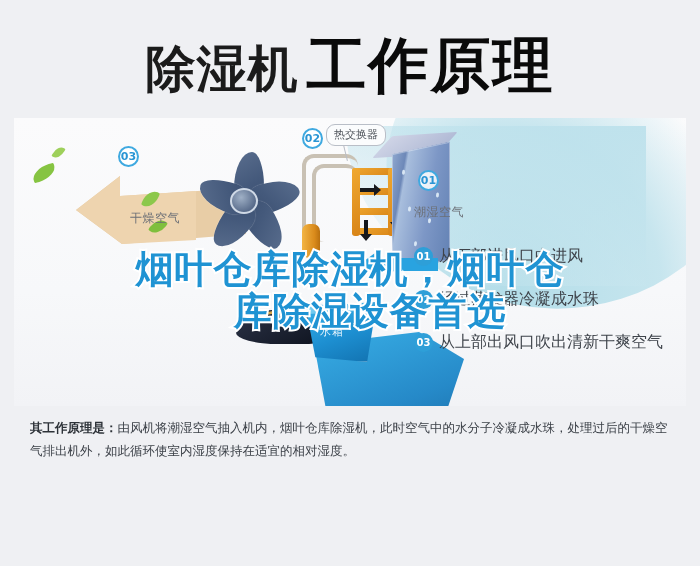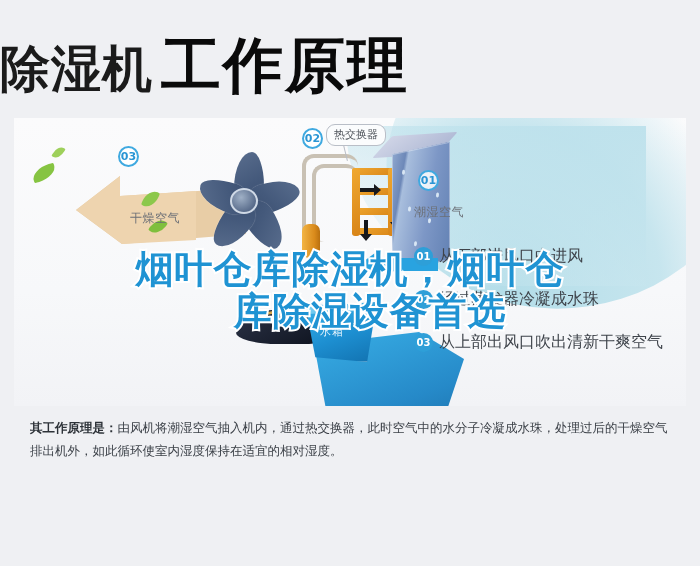--- a/index.html
+++ b/index.html
@@ -12,20 +12,21 @@
   #page {
     position: relative;
     width: 700px; height: 566px;
     background: #eff0f3;
   }
 
   
   .title-wrap {
     position: absolute;
     left: 0; top: 26px; width: 700px;
+    text-align: center;
     white-space: nowrap;
   }
   .title-a {
     font-family: "DejaVu Sans", sans-serif;
     font-size: 50px;
     font-weight: 700;
     color: #1b1b1b;
     letter-spacing: 1px;
     vertical-align: baseline;
   }
@@ -352,16 +353,16 @@
       </div>
     </div>
   </div>
 
   <div class="overlay">
     <span class="ln ln1">烟叶仓库除湿机，烟叶仓</span>
     <span class="ln ln2">库除湿设备首选</span>
   </div>
 
   <div class="copy">
-    <p><span class="lead">其工作原理是：</span><span>由风机将潮湿空气抽入机内，通过热交换器，此时空气中的水分子冷凝成水珠，处理过后的干燥空气排出机外，如此循环使室内湿度保持在适宜的相对湿度。</span></p>
+    <p><span class="lead">其工作原理是：</span><span>由风机将潮湿空气抽入机内，烟叶仓库除湿机，此时空气中的水分子冷凝成水珠，处理过后的干燥空气排出机外，如此循环使室内湿度保持在适宜的相对湿度。</span></p>
   </div>
 
 </div>
 
 </body></html>

